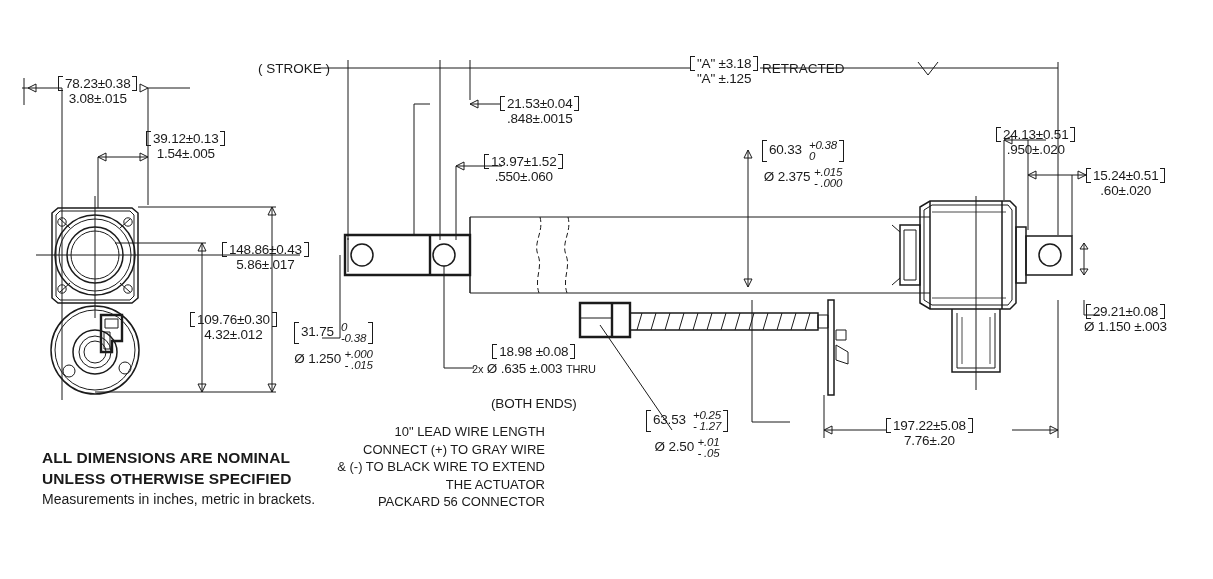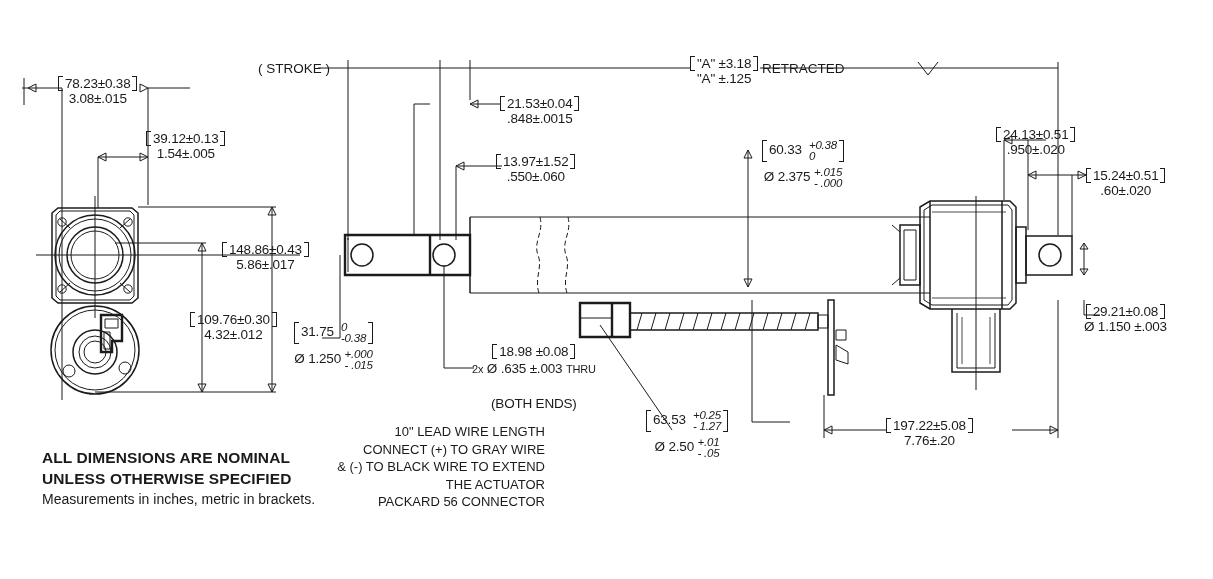--- a/index.html
+++ b/index.html
@@ -271,21 +271,21 @@
     <span class="in" style="margin-top:5px;">
       <span>Ø  1.250</span>&nbsp;<span class="tolstack"><span>+.000</span><span>- .015</span></span>
     </span>
   </div>
 
   <div class="dim" style="left:500px;top:96px;">
     <span class="mm"><span class="brk">21.53±0.04</span></span>
     <span class="in">.848±.0015</span>
   </div>
 
-  <div class="dim" style="left:496px;top:154px;">
+  <div class="dim" style="left:484px;top:154px;">
     <span class="mm"><span class="brk">13.97±1.52</span></span>
     <span class="in">.550±.060</span>
   </div>
 
   <div class="dim" style="left:690px;top:56px;">
     <span class="mm"><span class="brk">"A" ±3.18</span></span>
     <span class="in">"A" ±.125</span>
   </div>
   <div class="lbl" style="left:762px;top:61px;">RETRACTED</div>
 

